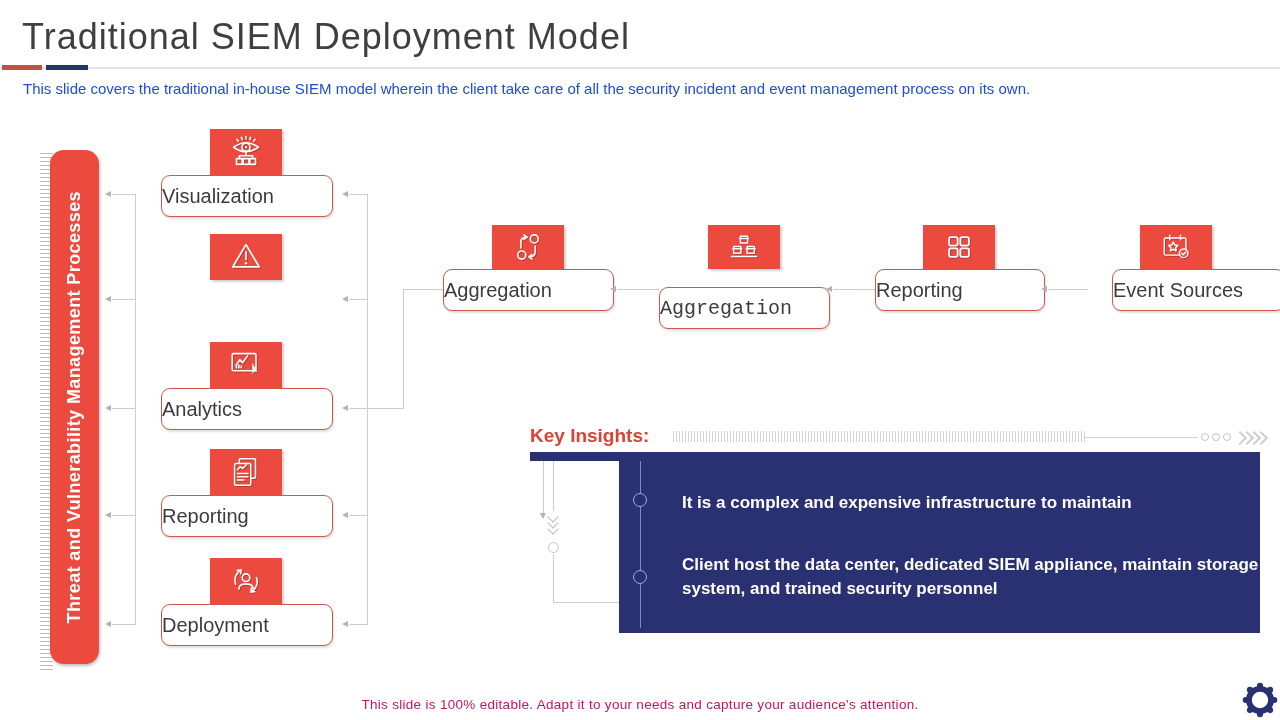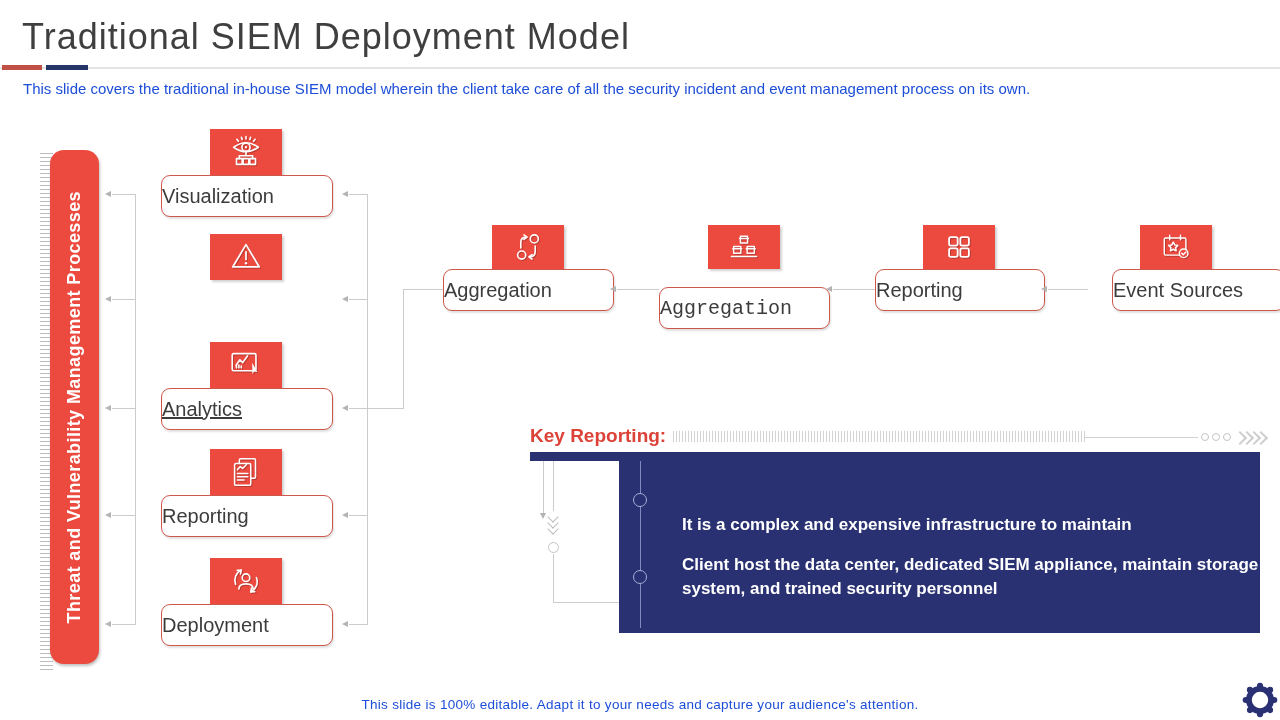--- a/index.html
+++ b/index.html
@@ -57,21 +57,21 @@
     position:absolute;left:673px;top:431px;width:412px;height:11px;
     background:repeating-linear-gradient(to right,#d2d2d2 0px,#d2d2d2 1px,transparent 1px,transparent 3px);
   }
   .ki-line{position:absolute;left:1085px;top:437px;width:113px;height:1px;background:#d2d2d2;}
   .navy-topbar{position:absolute;left:530px;top:452px;width:730px;height:9px;background:#2a3172;}
   .navy-box{position:absolute;left:619px;top:452px;width:641px;height:181px;background:#2a3172;}
   .navy-inner-line{position:absolute;left:640px;top:461px;width:1px;height:167px;background:#8289be;}
   .bullet-ring{position:absolute;width:12px;height:12px;border-radius:50%;border:1.5px solid #a9afd6;background:#2a3172;}
   .bullet-text{position:absolute;left:682px;width:578px;color:#ffffff;font-size:17px;font-weight:700;line-height:24px;}
   
-  .footer-note{position:absolute;left:0;top:697px;width:1280px;text-align:center;font-size:13.5px;color:#1d4ed8;letter-spacing:0.3px;}
+  .footer-note{position:absolute;left:0;top:697px;width:1280px;text-align:center;font-size:13.5px;color:#be185d;letter-spacing:0.3px;}
   .gear{position:absolute;left:1241px;top:681px;}
 </style>
 </head>
 <body>
 
 <div class="slide">
 
   <div class="title">Traditional SIEM Deployment Model</div>
   <div class="divider-gray"></div>
   <div class="divider-red"></div>
@@ -135,21 +135,21 @@
   </div>
 
   <div class="tile" style="left:210px;top:342px;">
     <svg width="38" height="38" viewBox="0 0 40 40" fill="none" stroke="#fff" stroke-width="1.7" stroke-linecap="round" stroke-linejoin="round">
       <rect x="5.5" y="8" width="25" height="18" rx="1.5"></rect>
       <path d="M9.5 20.5 l4 -6 3 3 5 -7"></path>
       <path d="M10 23 v-2 M12.5 23 v-3 M15 23 v-2"></path>
       <path d="M26.5 17.5 l5.5 10 -3.4 -1 -1.8 3.2 z" fill="#fff" stroke="none"></path>
     </svg>
   </div>
-  <div class="pbox pbox-l" style="top:388px;text-decoration:underline;">
+  <div class="pbox pbox-l" style="top:388px;">
     <span>Analytics</span>
   </div>
 
   <div class="tile" style="left:210px;top:449px;">
     <svg width="38" height="38" viewBox="0 0 40 40" fill="none" stroke="#fff" stroke-width="1.6" stroke-linecap="round" stroke-linejoin="round">
       <path d="M13 11 V7.5 Q13 6 14.5 6 H28.5 Q30 6 30 7.5 V25 Q30 26.5 28.5 26.5 H25"></path>
       <rect x="8" y="11" width="17" height="23" rx="1.5"></rect>
       <path d="M11 17.5 l3 -3.2 2.5 2 4 -4.3"></path>
       <path d="M11 21.5 h11 M11 25 h11 M11 28.5 h7"></path>
     </svg>
@@ -226,21 +226,21 @@
     <span>Event Sources</span>
   </div>
 
   <div class="hline" style="left:617px;top:289px;width:42px;"></div>
     <div class="arrow-w" style="left:610px;top:285.5px;"></div>
   <div class="hline" style="left:833px;top:289px;width:42px;"></div>
     <div class="arrow-w" style="left:826px;top:285.5px;"></div>
   <div class="hline" style="left:1048px;top:289px;width:40px;"></div>
     <div class="arrow-w" style="left:1041px;top:285.5px;"></div>
 
-  <div class="ki-heading">Key Reporting:</div>
+  <div class="ki-heading">Key Insights:</div>
   <div class="ki-ticks"></div>
   <div class="ki-line"></div>
   <div class="ring" style="left:1201px;top:433px;width:6px;height:6px;"></div>
   <div class="ring" style="left:1212px;top:433px;width:6px;height:6px;"></div>
   <div class="ring" style="left:1223px;top:433px;width:6px;height:6px;"></div>
   <div class="chev-r" style="left:1235px;top:433px;"></div>
   <div class="chev-r" style="left:1242px;top:433px;"></div>
   <div class="chev-r" style="left:1249px;top:433px;"></div>
   <div class="chev-r" style="left:1256px;top:433px;"></div>
 
@@ -252,21 +252,21 @@
   <div class="vline" style="left:553px;top:461px;height:50px;"></div>
   <div class="chev-d" style="left:549px;top:513px;"></div>
   <div class="chev-d" style="left:549px;top:519px;"></div>
   <div class="chev-d" style="left:549px;top:525px;"></div>
   <div class="ring" style="left:548px;top:542px;width:9px;height:9px;"></div>
   <div class="vline" style="left:553px;top:554px;height:48px;"></div>
   <div class="hline" style="left:553px;top:602px;width:66px;"></div>
 
   <div class="navy-inner-line"></div>
   <div class="bullet-ring" style="left:633px;top:493px;"></div>
-  <div class="bullet-text" style="top:491px;margin-top:22px;">It is a complex and expensive infrastructure to maintain</div>
+  <div class="bullet-text" style="top:491px;">It is a complex and expensive infrastructure to maintain</div>
   <div class="bullet-ring" style="left:633px;top:570px;"></div>
   <div class="bullet-text" style="top:553px;">Client host the data center, dedicated SIEM appliance, maintain storage system, and trained security personnel</div>
 
   <div class="footer-note">This slide is 100% editable. Adapt it to your needs and capture your audience's attention.</div>
   <div class="gear">
     <svg width="38" height="38" viewBox="0 0 36 36">
       <g fill="#2A3172">
         <circle cx="31.5" cy="18" r="2.9"></circle>
           <circle cx="27.55" cy="27.55" r="2.9"></circle>
           <circle cx="18" cy="31.5" r="2.9"></circle>

